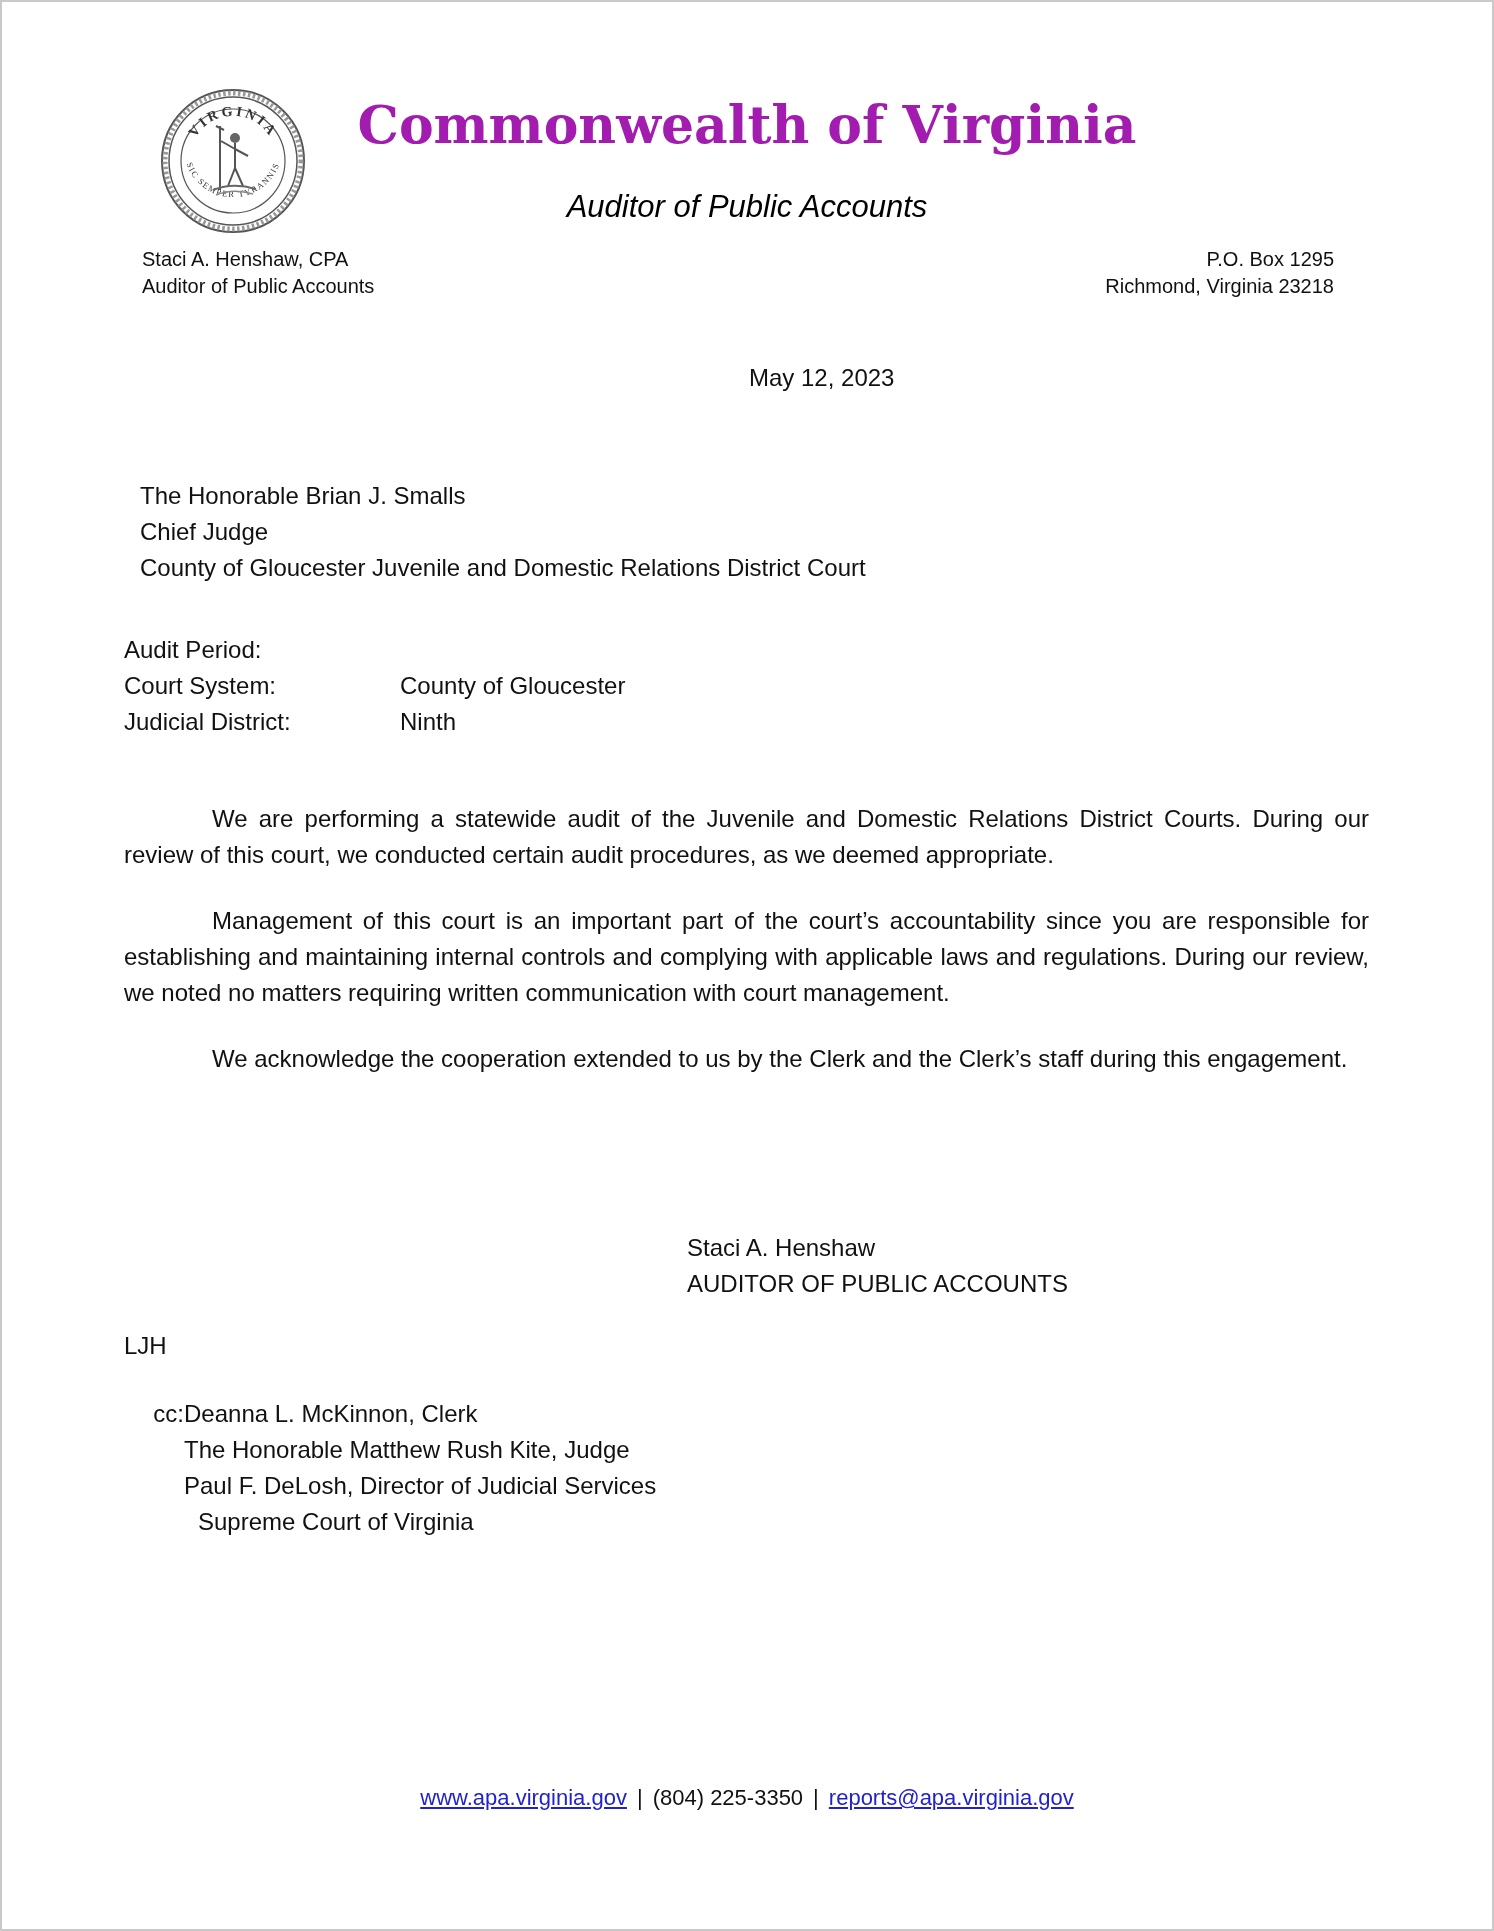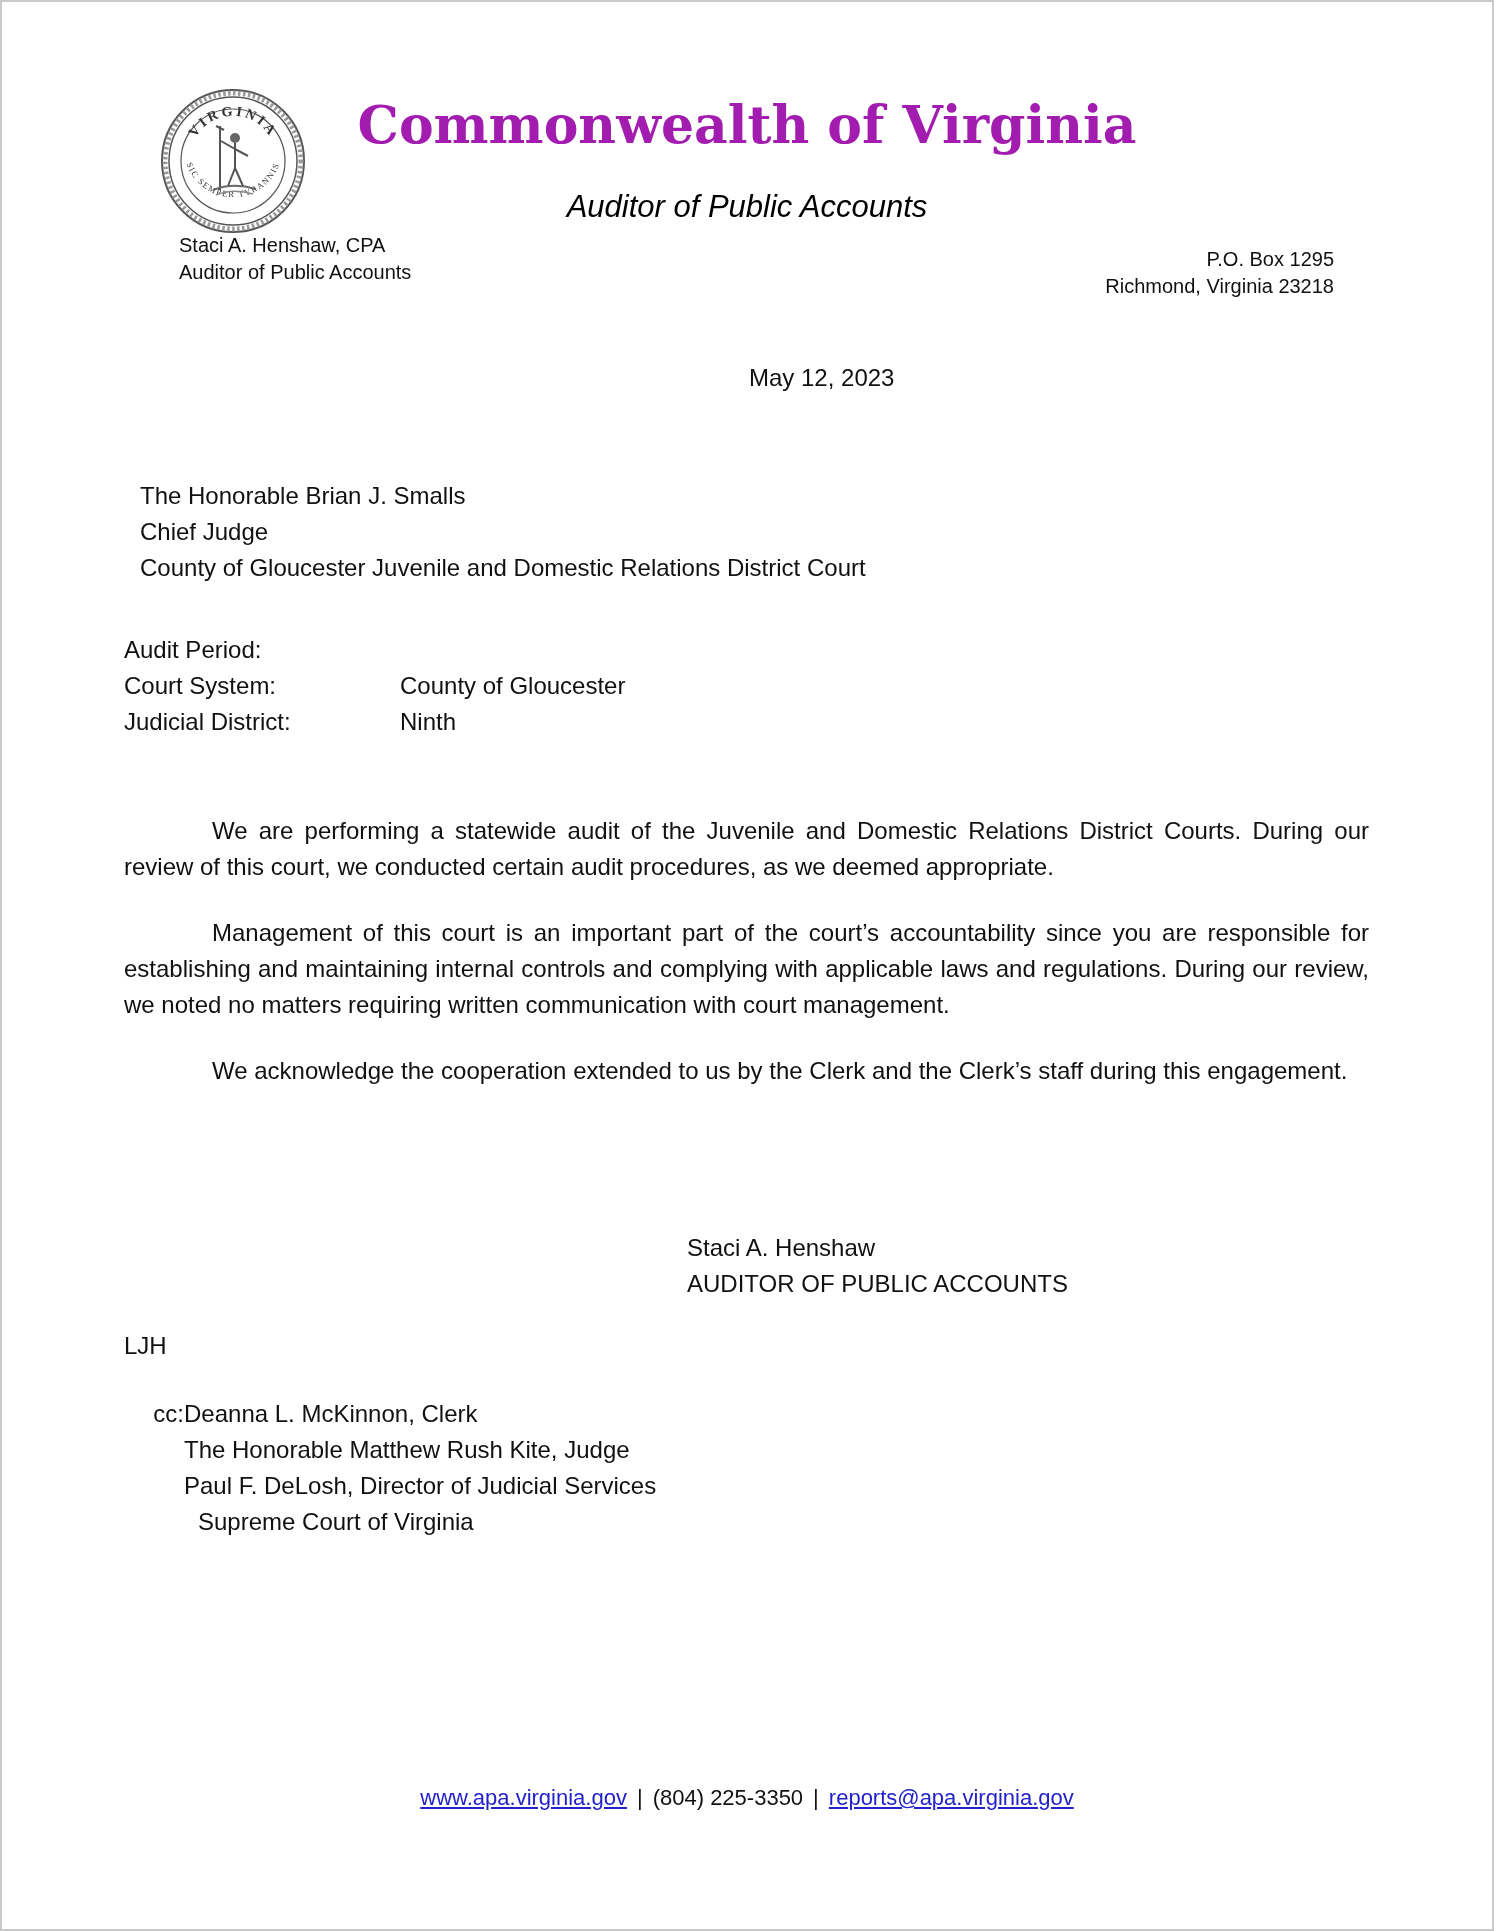--- a/index.html
+++ b/index.html
@@ -20,32 +20,32 @@
     text-align:center;
     font-family:"DejaVu Serif", serif;
     font-weight:bold; font-size:52px; line-height:1.1;
     color:#a21caf;
   }
   .subtitle {
     position:absolute; left:0; right:0; top:186px;
     text-align:center; font-style:italic;
     font-size:31px; line-height:1.2; color:#000;
   }
-  .hdr-left  { position:absolute; left:140px; top:230px; font-size:20px; line-height:27px;margin-left:37px; }
+  .hdr-left  { position:absolute; left:140px; top:244px; font-size:20px; line-height:27px; }
   .hdr-right { position:absolute; right:158px; top:244px; font-size:20px; line-height:27px; text-align:right; }
   .date-line { position:absolute; left:747px; top:358px; }
   .recipient { position:absolute; left:138px; top:460px;margin-top:16px; }
   .audit     { position:absolute; left:122px; top:630px; }
   .audit-row { display:flex; }
   .audit-label { width:276px; flex:0 0 276px; }
   .letter-body {
     position:absolute; left:122px; top:795px; width:1245px;
     text-align:justify;
   }
-  .letter-body p { margin:16px 0 30px 0; text-indent:88px; }
+  .letter-body p { margin:4px 0 30px 0; text-indent:88px; }
   .signature { position:absolute; left:685px; top:1228px; }
   .initials  { position:absolute; left:122px; top:1326px; }
   .cc        { position:absolute; left:122px; top:1394px; }
   .cc-row    { display:flex; }
   .cc-label  { width:60px; flex:0 0 60px;text-align:right; }
   .cc-extra-indent { padding-left:14px; }
   .footer {
     position:absolute; left:0; right:0; top:1778px;
     text-align:center; font-size:22px;
   }

